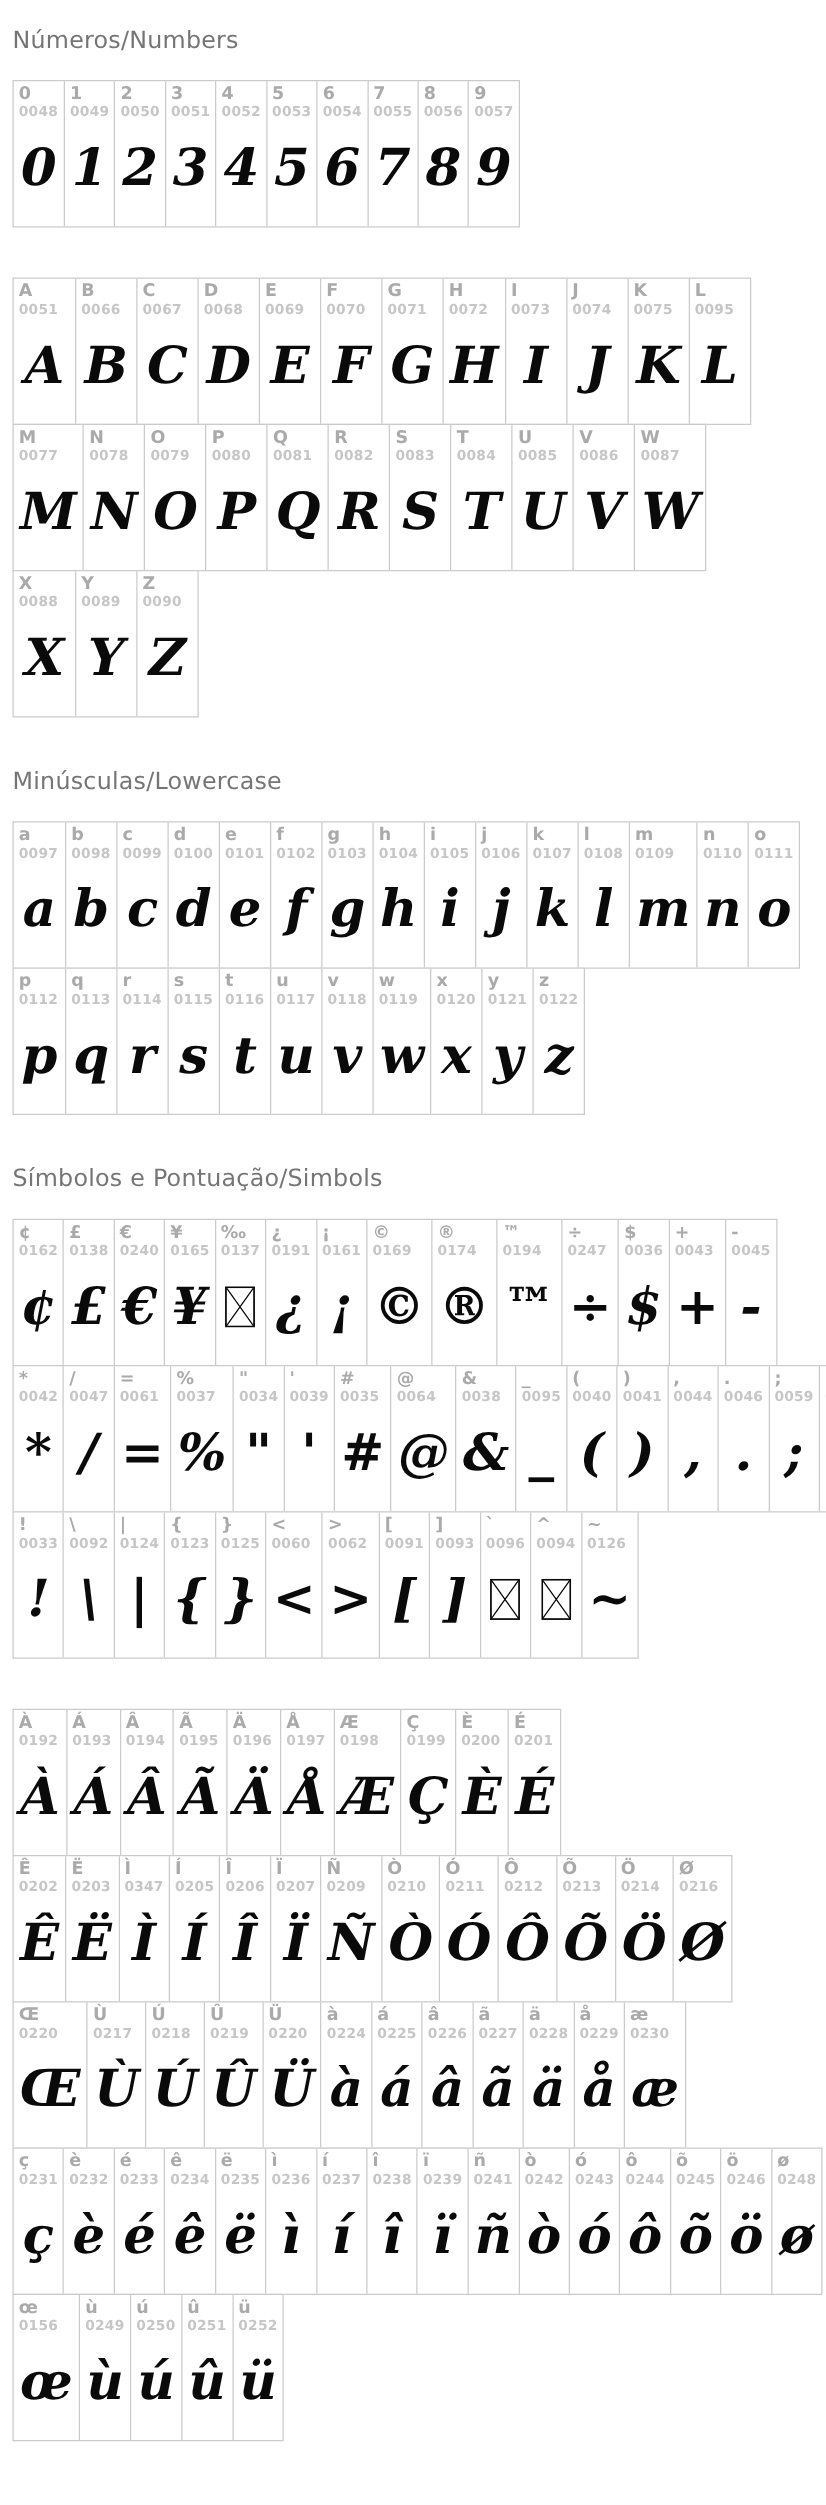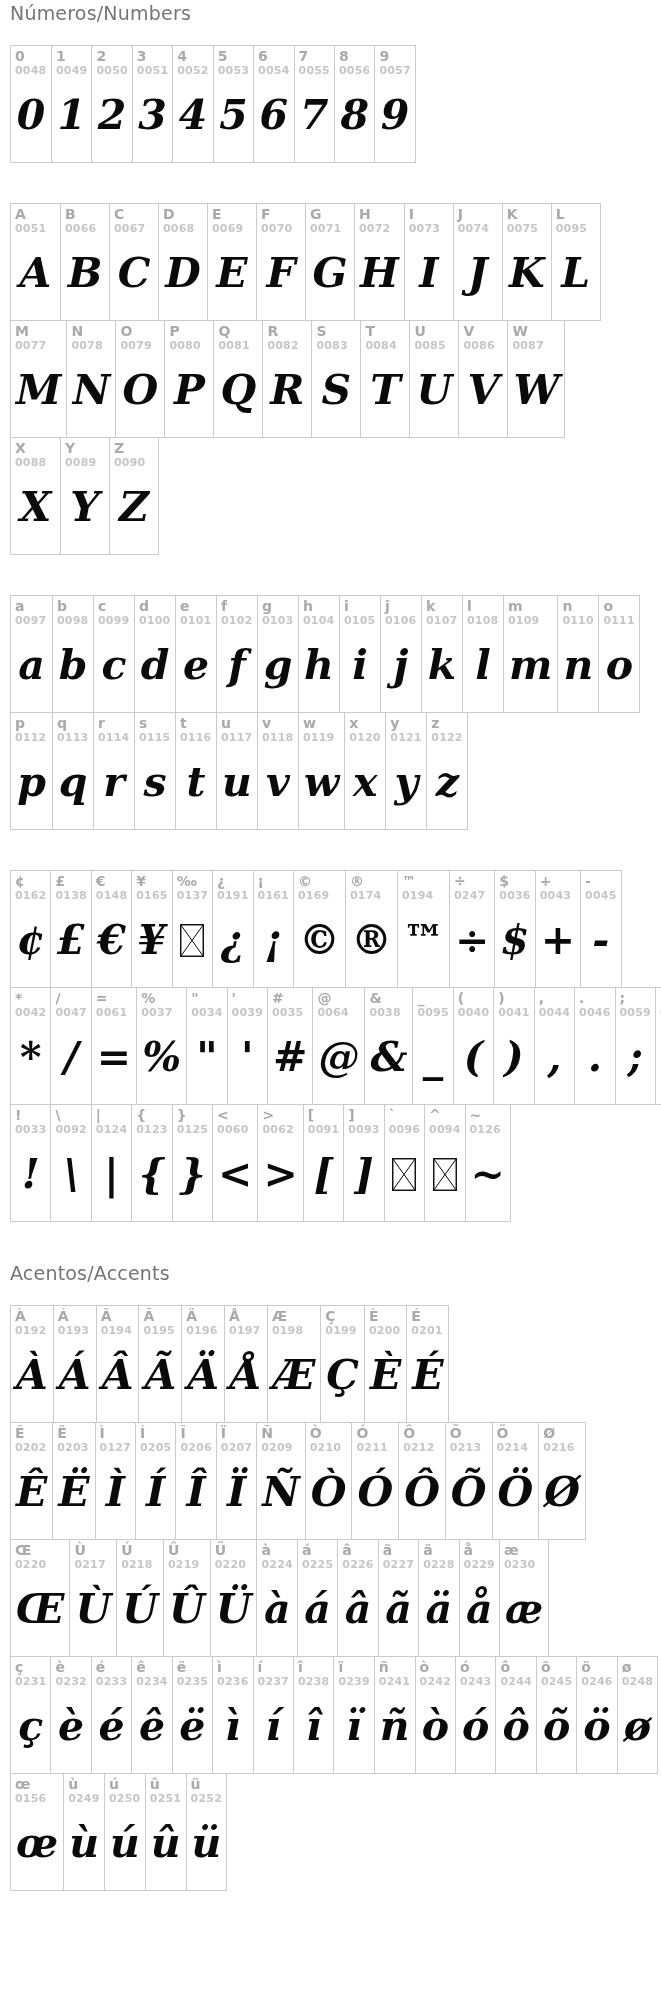--- a/index.html
+++ b/index.html
@@ -1,18 +1,18 @@
 <!DOCTYPE html>
 <html><head>
 <meta charset="utf-8">
 <style>
   html,body{margin:0;padding:0;background:#ffffff;}
   body{width:661px;font-family:"DejaVu Sans","Liberation Sans",sans-serif;}
   .wrap{padding:2px 10px 0 10px;}
-  .charmap-section{margin-bottom:40px;}
+  .charmap-section{margin-bottom:40px;margin-top:19px;}
   .section-title{
     font-size:19px;font-weight:400;color:#757575;letter-spacing:0.2px;
     margin:0 0 21px 0;line-height:22px;font-family:"DejaVu Sans","Liberation Sans",sans-serif;
   }
   .charmap-row{
     display:flex;width:max-content;background:#ffffff;
     border:1px solid #cbcbcb;box-sizing:border-box;
   }
   .charmap-row + .charmap-row{margin-top:-1px;}
   .char-cell{
@@ -231,20 +231,21 @@
           <div class="glyph">Y</div>
         </div>
         <div class="char-cell">
           <div class="char-label">Z</div>
           <div class="char-code">0090</div>
           <div class="glyph">Z</div>
         </div>
       </div>
     </section>
     <section class="charmap-section section-lowercase">
+      <h2 class="section-title">Minúsculas/Lowercase</h2>
       <div class="charmap-row">
         <div class="char-cell">
           <div class="char-label">a</div>
           <div class="char-code">0097</div>
           <div class="glyph">a</div>
         </div>
         <div class="char-cell">
           <div class="char-label">b</div>
           <div class="char-code">0098</div>
           <div class="glyph">b</div>
@@ -367,34 +368,35 @@
           <div class="glyph">y</div>
         </div>
         <div class="char-cell">
           <div class="char-label">z</div>
           <div class="char-code">0122</div>
           <div class="glyph">z</div>
         </div>
       </div>
     </section>
     <section class="charmap-section section-symbols">
+      <h2 class="section-title">Símbolos e Pontuação/Simbols</h2>
       <div class="charmap-row">
         <div class="char-cell">
           <div class="char-label">¢</div>
           <div class="char-code">0162</div>
           <div class="glyph">¢</div>
         </div>
         <div class="char-cell">
           <div class="char-label">£</div>
           <div class="char-code">0138</div>
           <div class="glyph">£</div>
         </div>
         <div class="char-cell">
           <div class="char-label">€</div>
-          <div class="char-code">0148</div>
+          <div class="char-code">0240</div>
           <div class="glyph">€</div>
         </div>
         <div class="char-cell">
           <div class="char-label">¥</div>
           <div class="char-code">0165</div>
           <div class="glyph">¥</div>
         </div>
         <div class="char-cell">
           <div class="char-label">‰</div>
           <div class="char-code">0137</div>
@@ -594,21 +596,20 @@
             </svg></div>
         </div>
         <div class="char-cell">
           <div class="char-label">~</div>
           <div class="char-code">0126</div>
           <div class="glyph">~</div>
         </div>
       </div>
     </section>
     <section class="charmap-section section-accents">
-      <h2 class="section-title">Acentos/Accents</h2>
       <div class="charmap-row">
         <div class="char-cell">
           <div class="char-label">À</div>
           <div class="char-code">0192</div>
           <div class="glyph">À</div>
         </div>
         <div class="char-cell">
           <div class="char-label">Á</div>
           <div class="char-code">0193</div>
           <div class="glyph">Á</div>
@@ -660,21 +661,21 @@
           <div class="char-code">0202</div>
           <div class="glyph">Ê</div>
         </div>
         <div class="char-cell">
           <div class="char-label">Ë</div>
           <div class="char-code">0203</div>
           <div class="glyph">Ë</div>
         </div>
         <div class="char-cell">
           <div class="char-label">Ì</div>
-          <div class="char-code">0127</div>
+          <div class="char-code">0347</div>
           <div class="glyph">Ì</div>
         </div>
         <div class="char-cell">
           <div class="char-label">Í</div>
           <div class="char-code">0205</div>
           <div class="glyph">Í</div>
         </div>
         <div class="char-cell">
           <div class="char-label">Î</div>
           <div class="char-code">0206</div>

